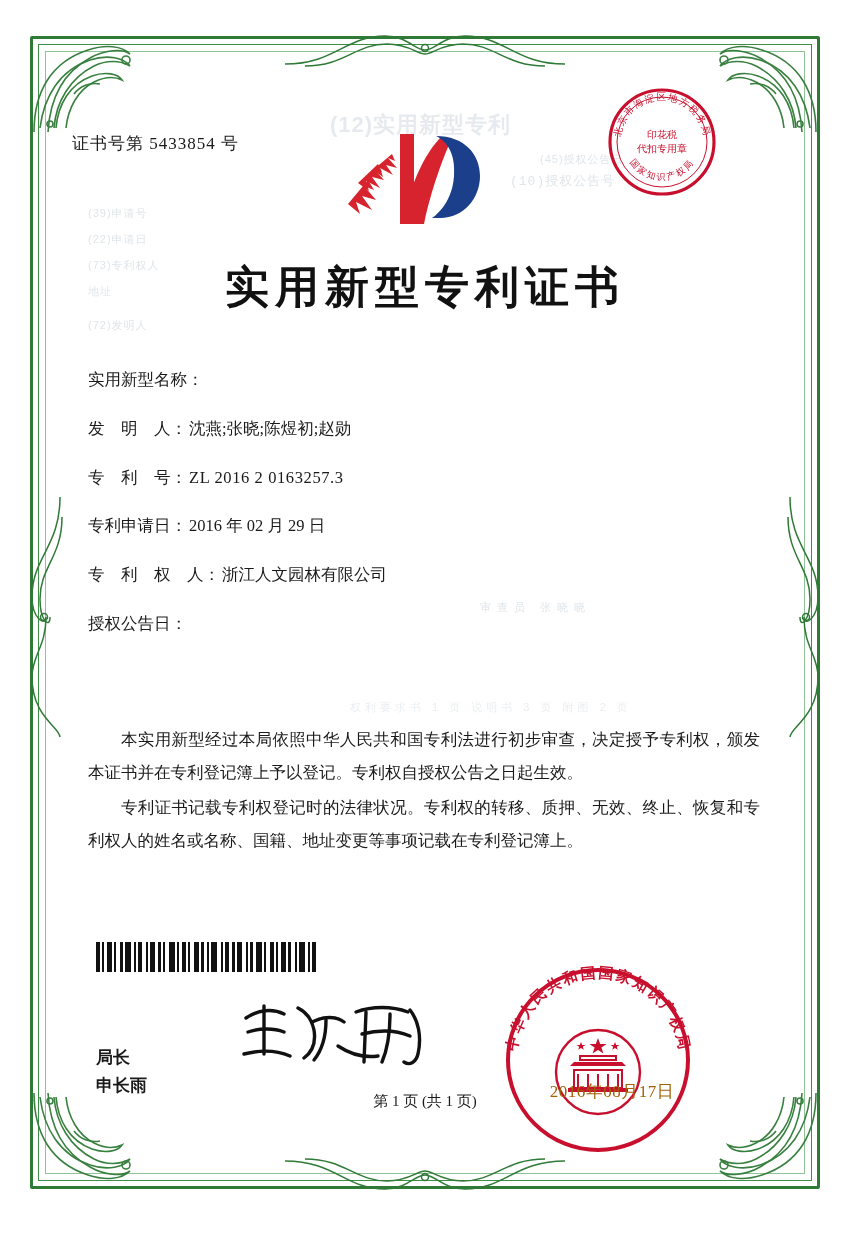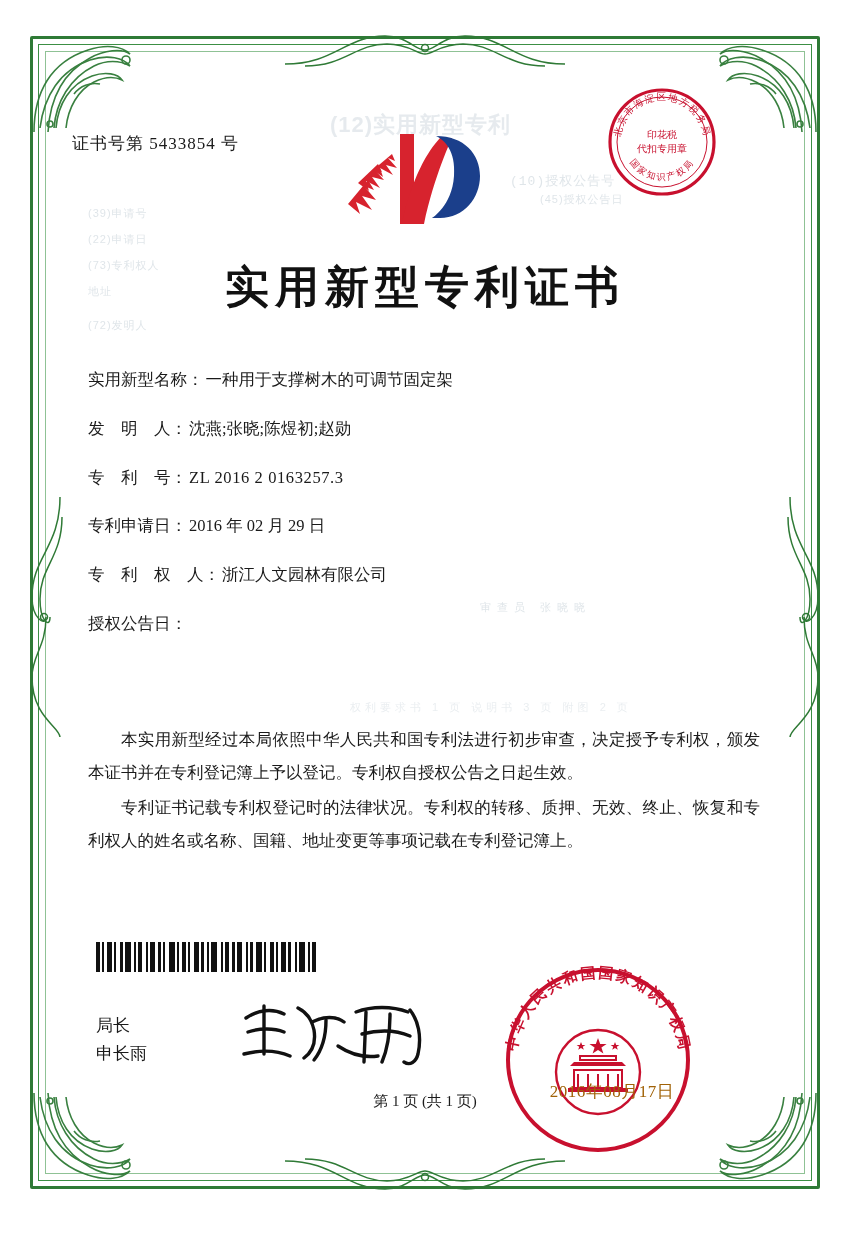--- a/index.html
+++ b/index.html
@@ -76,21 +76,21 @@
   .ghost {
     position: absolute;
     color: #b9c6cf;
     opacity: .45;
     font-family: "Liberation Sans", sans-serif;
     letter-spacing: 1px;
     pointer-events: none;
     white-space: nowrap;
   }
   .ghost-title { left: 330px; top: 110px; font-size: 22px; font-weight: bold; opacity:.35; }
-  .ghost-a { left: 540px; top: 152px; font-size: 11px; margin-top: 40px; }
+  .ghost-a { left: 540px; top: 152px; font-size: 11px; }
   .ghost-b { left: 510px; top: 172px; font-size: 13px; font-family: Liberation Mono, monospace; }
   .ghost-c { left: 88px;  top: 206px; font-size: 11px; }
   .ghost-d { left: 88px;  top: 232px; font-size: 11px; }
   .ghost-e { left: 88px;  top: 258px; font-size: 11px; }
   .ghost-f { left: 88px;  top: 284px; font-size: 11px; }
   .ghost-g { left: 88px;  top: 318px; font-size: 11px; }
   .ghost-h { left: 480px; top: 600px; font-size: 11px; letter-spacing: 6px; }
   .ghost-i { left: 350px; top: 700px; font-size: 11px; letter-spacing: 4px; opacity:.3;}
 
   
@@ -190,23 +190,23 @@
   .barcode i {
     display: block;
     background: #111;
     height: 100%;
   }
 
   
   .sig-label {
     position: absolute;
     left: 96px;
-    top: 1012px;
+    top: 1044px;
     font-size: 17px;
-    font-weight: normal;
+    font-weight: bold;
     line-height: 1.65;
   }
   .signature {
     position: absolute;
     left: 238px;
     top: 992px;
     width: 210px;
     height: 80px;
   }
   .signature svg { width: 100%; height: 100%; }
@@ -363,21 +363,20 @@
       <text x="60" y="70" font-size="10" fill="#c8102e" text-anchor="middle" font-family="DejaVu Sans, sans-serif">代扣专用章</text>
     </svg>
   </div>
 
   <div class="doc-title">实用新型专利证书</div>
 
   <div class="fields">
     <div class="field-row">
       <span class="field-label">实用新型名称</span>
       <span class="field-sep">：</span>
-      <span class="field-value">一种用于支撑树木的可调节固定架</span>
     </div>
     <div class="field-row">
       <span class="field-label">发　明　人</span>
       <span class="field-sep">：</span>
       <span class="field-value">沈燕;张晓;陈煜初;赵勋</span>
     </div>
     <div class="field-row">
       <span class="field-label">专　利　号</span>
       <span class="field-sep">：</span>
       <span class="field-value mono-num">ZL 2016 2 0163257.3</span>

